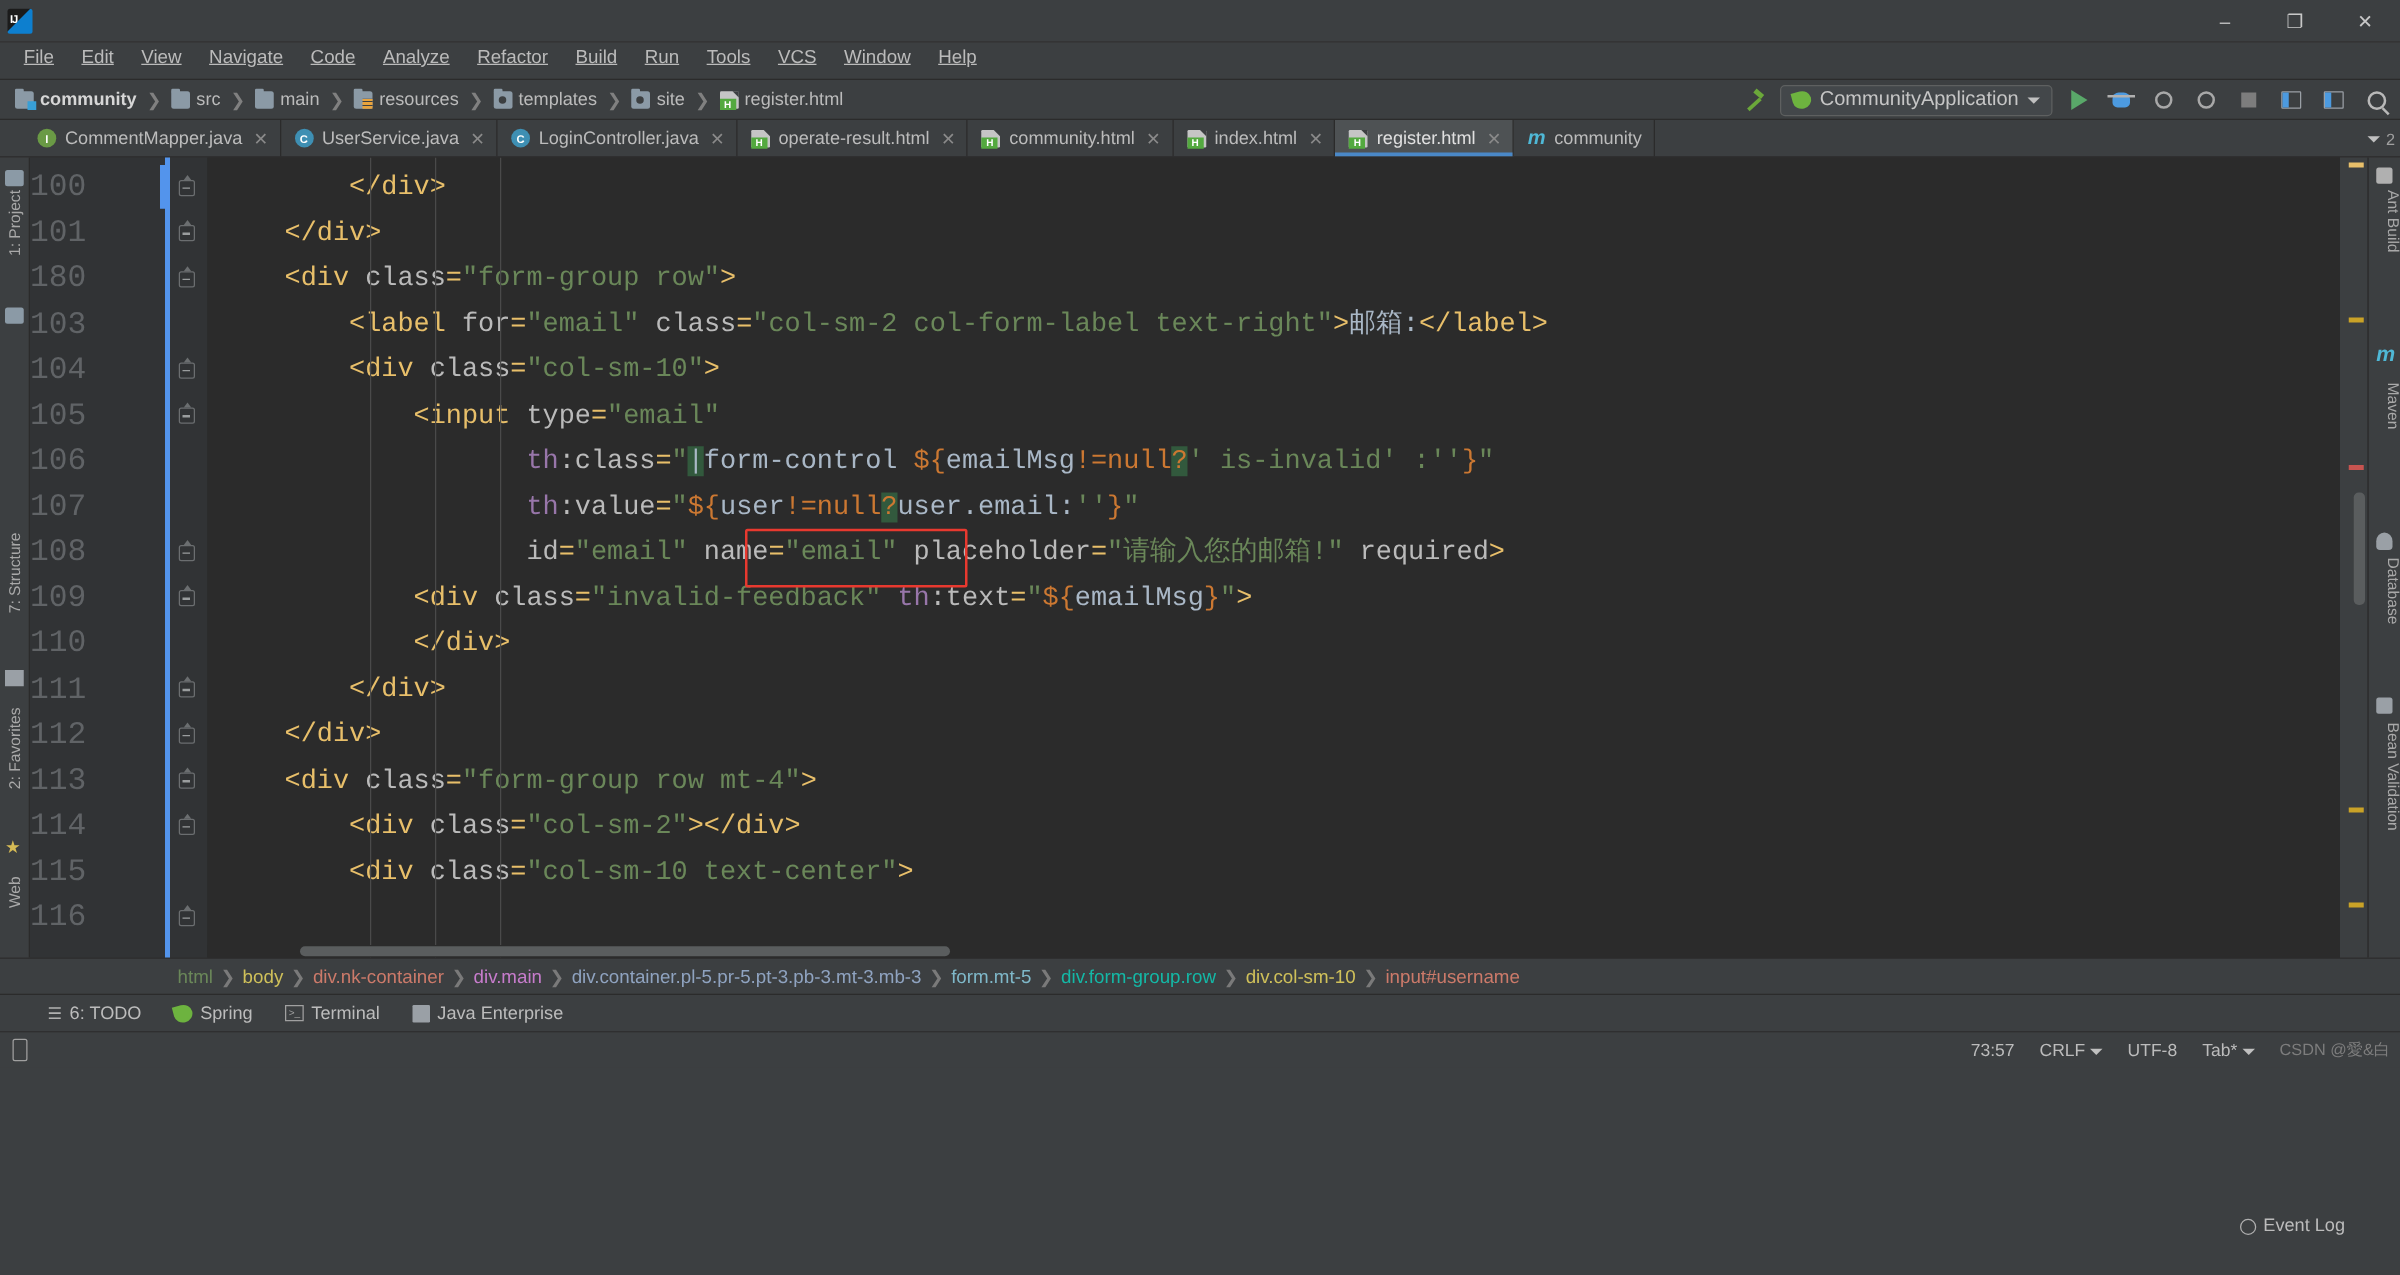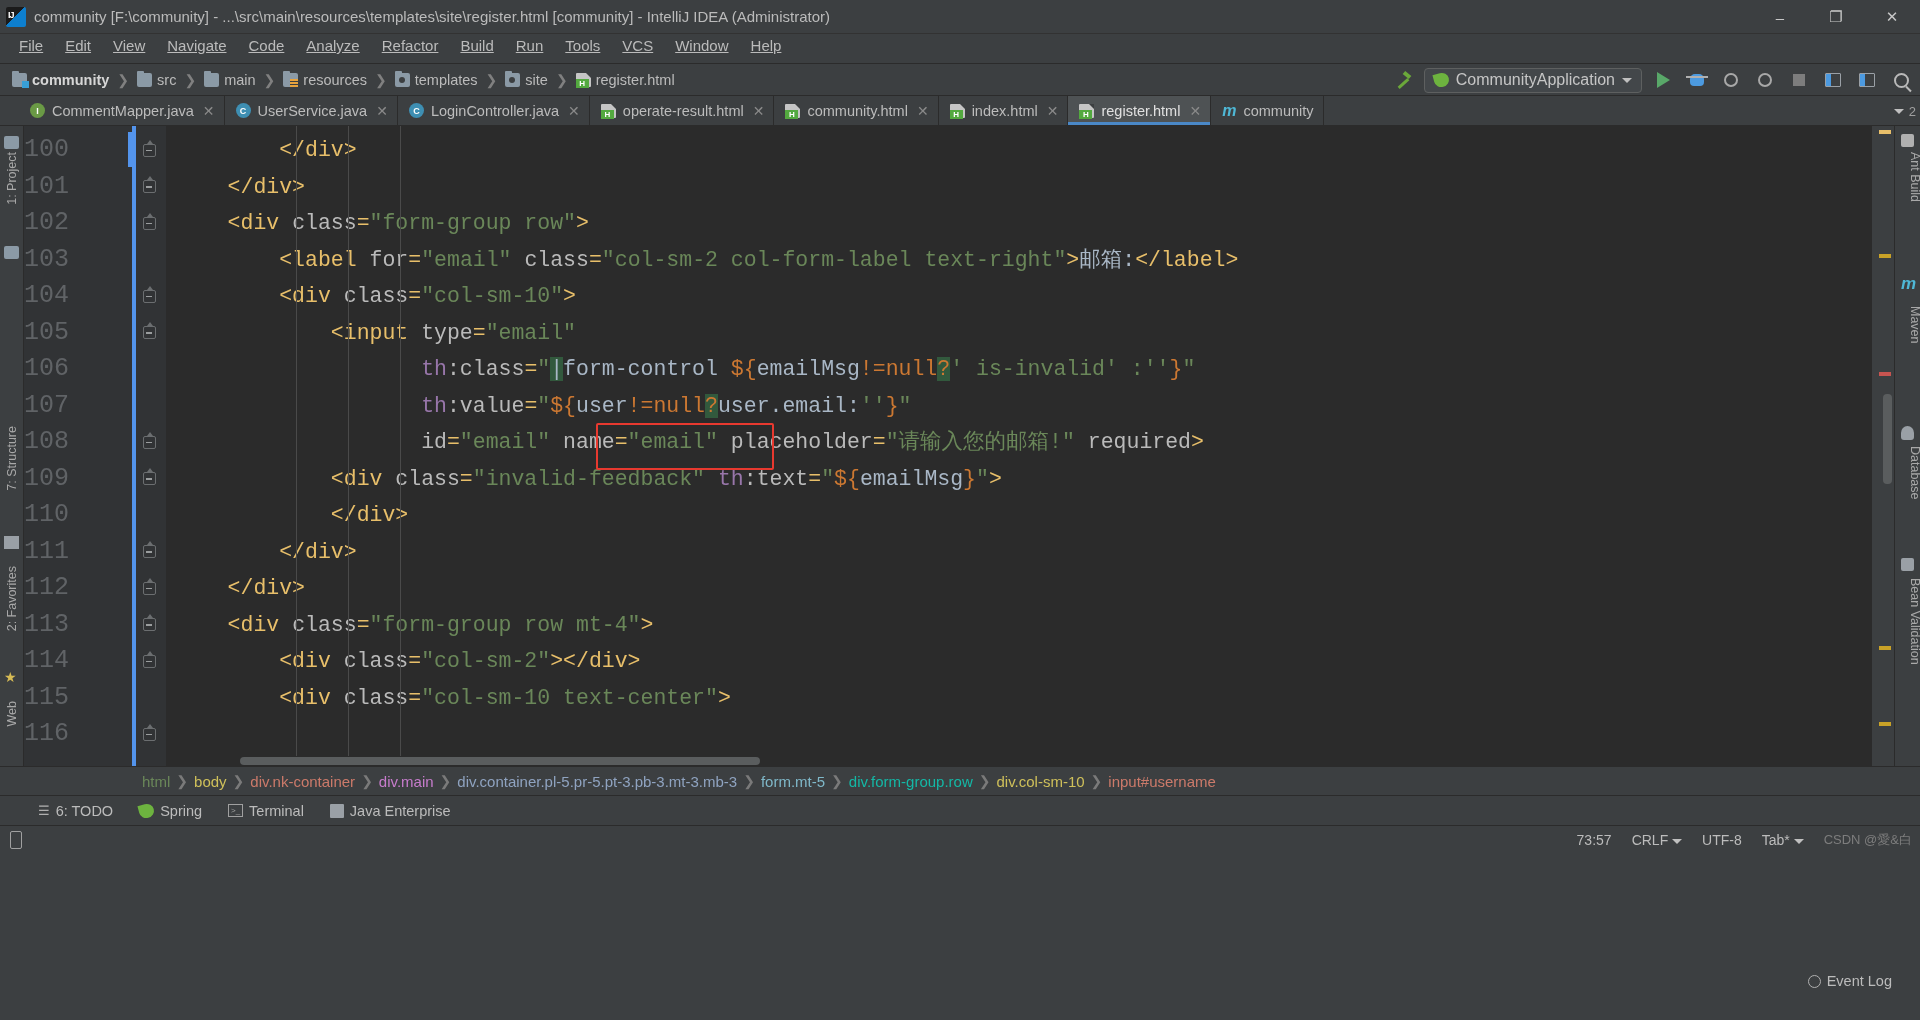--- a/index.html
+++ b/index.html
@@ -326,21 +326,20 @@
   .phone-ic {
     width:12px;height:18px;border:1.5px solid #a0a0a0;border-radius:2px;
   }
   .evlog { display:flex;align-items:center;gap:6px;font-size:14.5px;color:#bcbcbc;}
 </style>
 </head>
 <body>
 
 <div class="titlebar">
   <div class="app-icon"></div>
-  <div class="title-text">community [F:\community] - ...\src\main\resources\templates\site\register.html [community] - IntelliJ IDEA (Administrator)</div>
   <div class="win-controls">
     <div class="win-btn">–</div>
     <div class="win-btn">❐</div>
     <div class="win-btn close">✕</div>
   </div>
 </div>
 
 <div class="menubar">
   <div class="menu-item"><u>File</u></div>
   <div class="menu-item"><u>Edit</u></div>
@@ -489,21 +488,21 @@
     <span class="strip-ic" style="top:410px;background:#9aa0a6"></span>
     <span class="vlabel rl" style="top:440px">2: Favorites</span>
     <span class="strip-ic" style="top:545px;color:#d6bb55;font-size:14px;line-height:13px">★</span>
     <span class="vlabel rl" style="top:575px">Web</span>
   </div>
 
   <div class="gutter">
     <div class="changebar" style="background:#5394ec;top:6px;height:35px;left:104px"></div>
     <div class="lnum">100</div>
     <div class="lnum">101</div>
-    <div class="lnum">102</div>
+    <div class="lnum">180</div>
     <div class="lnum">103</div>
     <div class="lnum">104</div>
     <div class="lnum">105</div>
     <div class="lnum">106</div>
     <div class="lnum">107</div>
     <div class="lnum">108</div>
     <div class="lnum">109</div>
     <div class="lnum">110</div>
     <div class="lnum">111</div>
     <div class="lnum">112</div>
@@ -650,16 +649,16 @@
 <div class="statusbar">
   <span class="phone-ic"></span>
   <div class="status-right">
     <span>73:57</span>
     <span><span>CRLF</span> <span class="caret-dn" style="display:inline-block;vertical-align:middle"></span></span>
     <span>UTF-8</span>
     <span><span>Tab*</span> <span class="caret-dn" style="display:inline-block;vertical-align:middle"></span></span>
     <span style="color:#7d7d7d;font-size:13px">CSDN @愛&amp;白</span>
   </div>
 </div>
-<div style="position:absolute;right:28px;top:973px" class="evlog">
+<div style="position:absolute;right:44px;top:973px" class="evlog">
   <span style="display:inline-block;width:13px;height:13px;border:1.5px solid #b0b0b0;border-radius:50%"></span>
   <span>Event Log</span>
 </div>
 
 </body></html>

